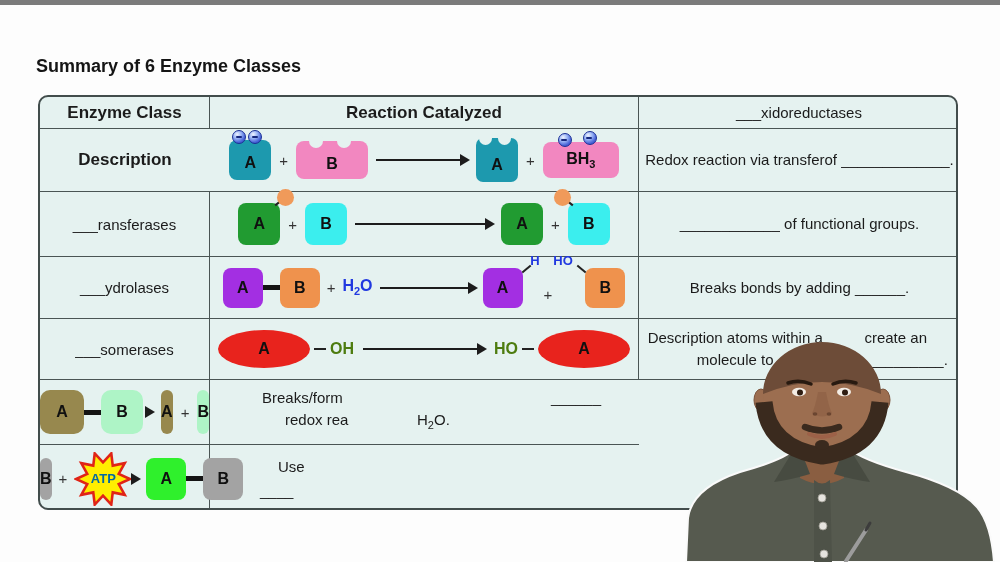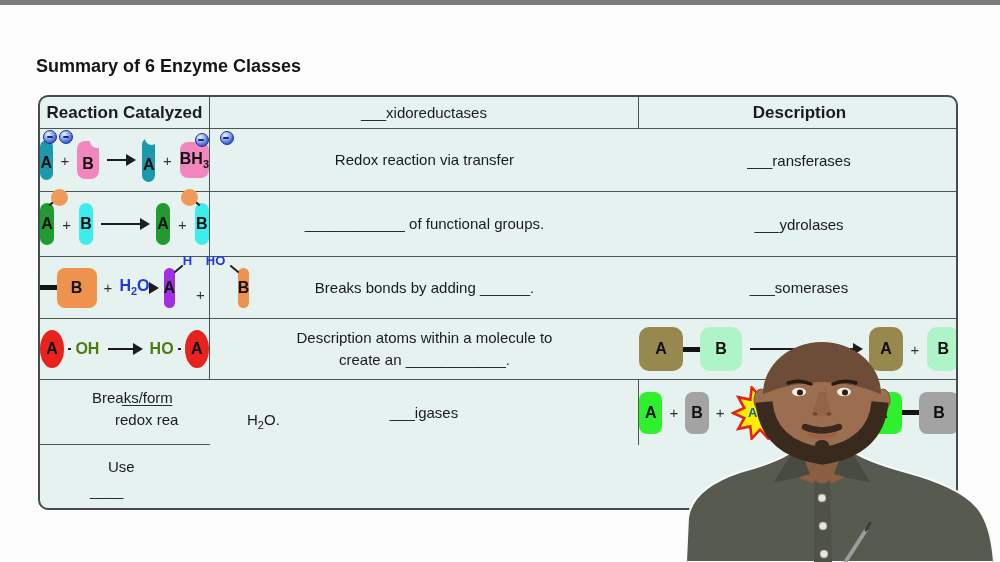--- a/index.html
+++ b/index.html
@@ -12,21 +12,21 @@
     background:#e5f2f0; border:2px solid #424d4c; border-radius:10px; overflow:hidden;
     display:grid; grid-template-columns:170px 429px 321px;
     grid-template-rows:32px 63px 65px 62px 61px 65px 67px; }
   .cell { border-right:1.5px solid #4a5554; border-bottom:1.5px solid #4a5554;
     position:relative; color:#1b1b1b; }
   .lastcol { border-right:none; }
   .lastrow { border-bottom:none; }
   .hcell { display:flex; align-items:center; justify-content:center;
     font-size:17px; font-weight:bold; }
   .ccell { display:flex; align-items:center; justify-content:center; font-size:15px; }
-  .dcell { display:flex; flex-direction:column; align-items:center; justify-content:center;
+  .dcell { display:flex; flex-direction:row; align-items:center; justify-content:center;
     font-size:15px; text-align:center; line-height:1.45; }
   .rxn { display:flex; align-items:center; justify-content:center; gap:8px; }
   .mol { position:relative; display:flex; align-items:center; justify-content:center;
     font-weight:bold; font-size:16px; color:#101010; }
   .plus { font-size:15px; color:#333; }
   .arrow { position:relative; height:2px; background:#1c1c1c; }
   .arrow::after { content:""; position:absolute; right:-2px; top:-5px;
     border:6px solid transparent; border-left:10px solid #1c1c1c; border-right:0; }
   .bond { width:17px; height:5px; background:#141414; }
   .bonded { display:flex; align-items:center; }
@@ -47,20 +47,21 @@
 </style>
 </head>
 <body>
 
 <div class="topbar"></div>
 
 <div class="title">Summary of 6 Enzyme Classes</div>
 
 <div class="table">
 
+  <div class="cell hcell">Enzyme Class</div>
   <div class="cell hcell">Reaction Catalyzed</div>
   <div class="cell ccell">___xidoreductases</div>
 
   <div class="cell hcell lastcol">Description</div>
   <div class="cell rxn">
     <div class="mol" style="width:42px;height:40px;background:#1d99ae;border-radius:8px;">
       <span class="electron" style="left:3px;top:-10px;"></span>
       <span class="electron" style="left:19px;top:-10px;"></span>
       <span style="margin-top:6px;">A</span>
     </div>
@@ -78,20 +79,21 @@
     </div>
     <span class="plus">+</span>
     <div class="mol" style="width:76px;height:36px;background:#f287c0;border-radius:8px;">
       <span class="electron" style="left:15px;top:-9px;"></span>
       <span class="electron" style="left:40px;top:-11px;"></span>
       <span style="margin-top:0;"><span>BH</span><sub>3</sub></span>
     </div>
   </div>
   <div class="cell dcell lastcol">
     <span>Redox reaction via transfer</span>
+    <span>of _____________.</span>
   </div>
 
   <div class="cell ccell">___ransferases</div>
   <div class="cell rxn">
     <div class="mol" style="width:42px;height:42px;background:#219b31;border-radius:8px;">
       <span class="tick" style="right:-5px;top:-2px;transform:rotate(-38deg);"></span>
       <span class="dot" style="top:-14px;right:-14px;"></span>
       <span>A</span>
     </div>
     <span class="plus">+</span>

